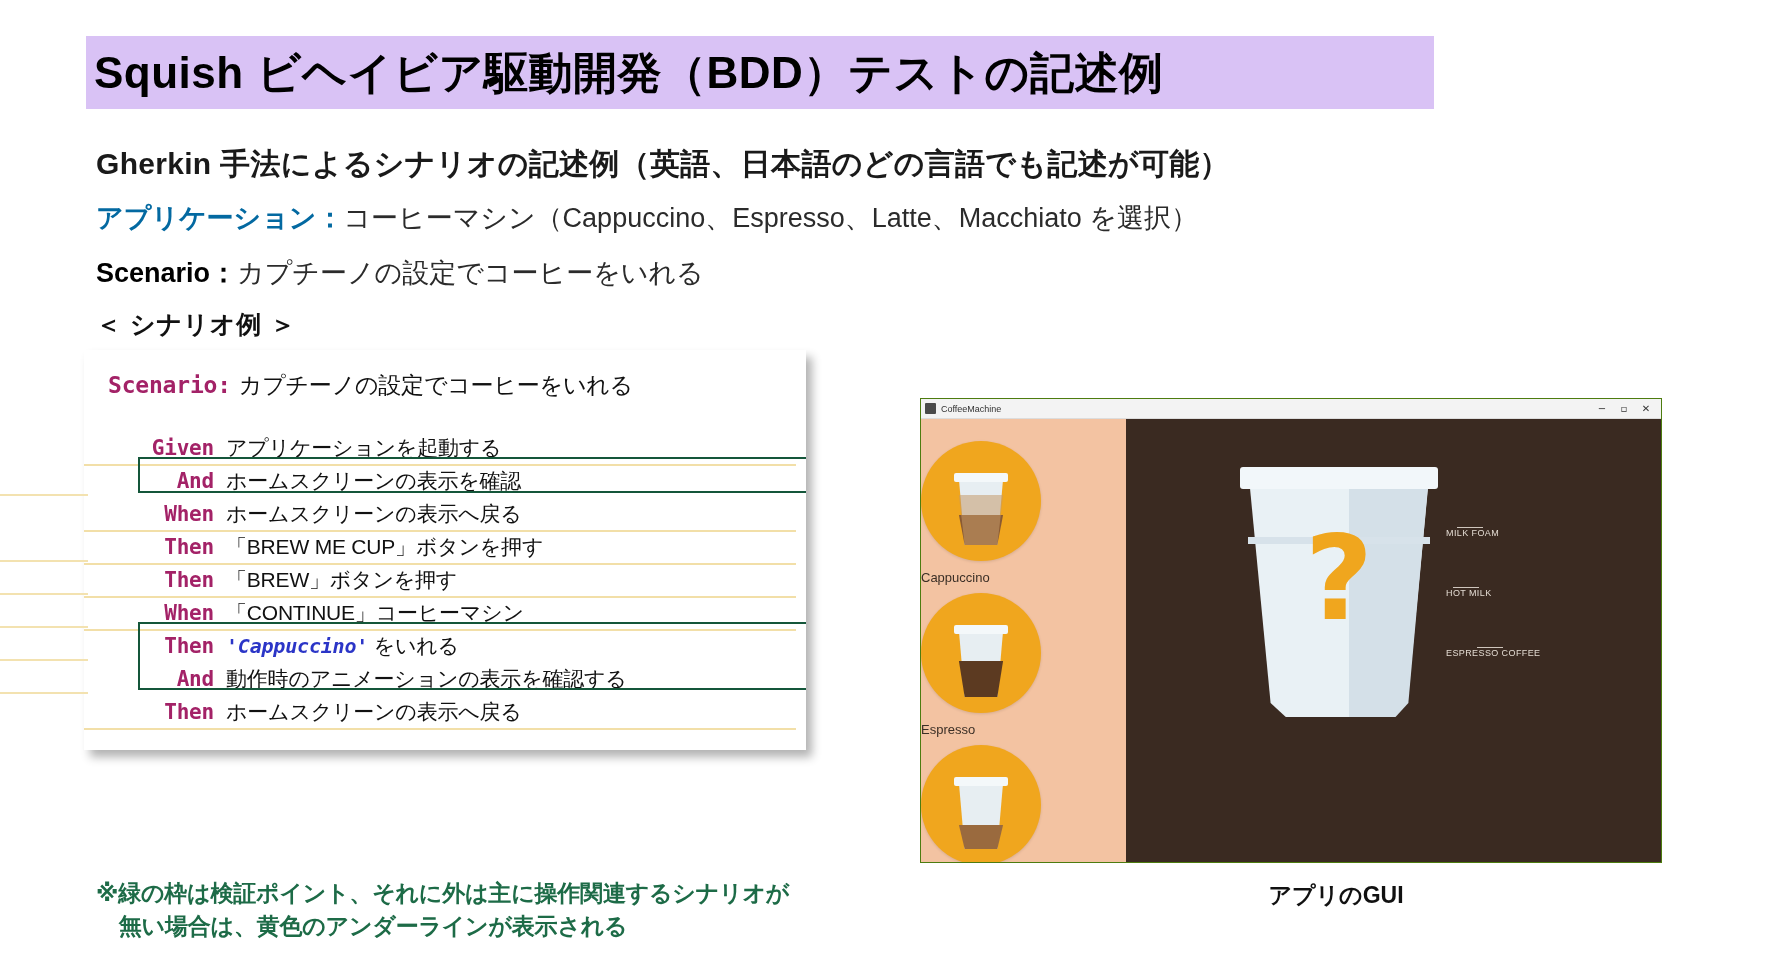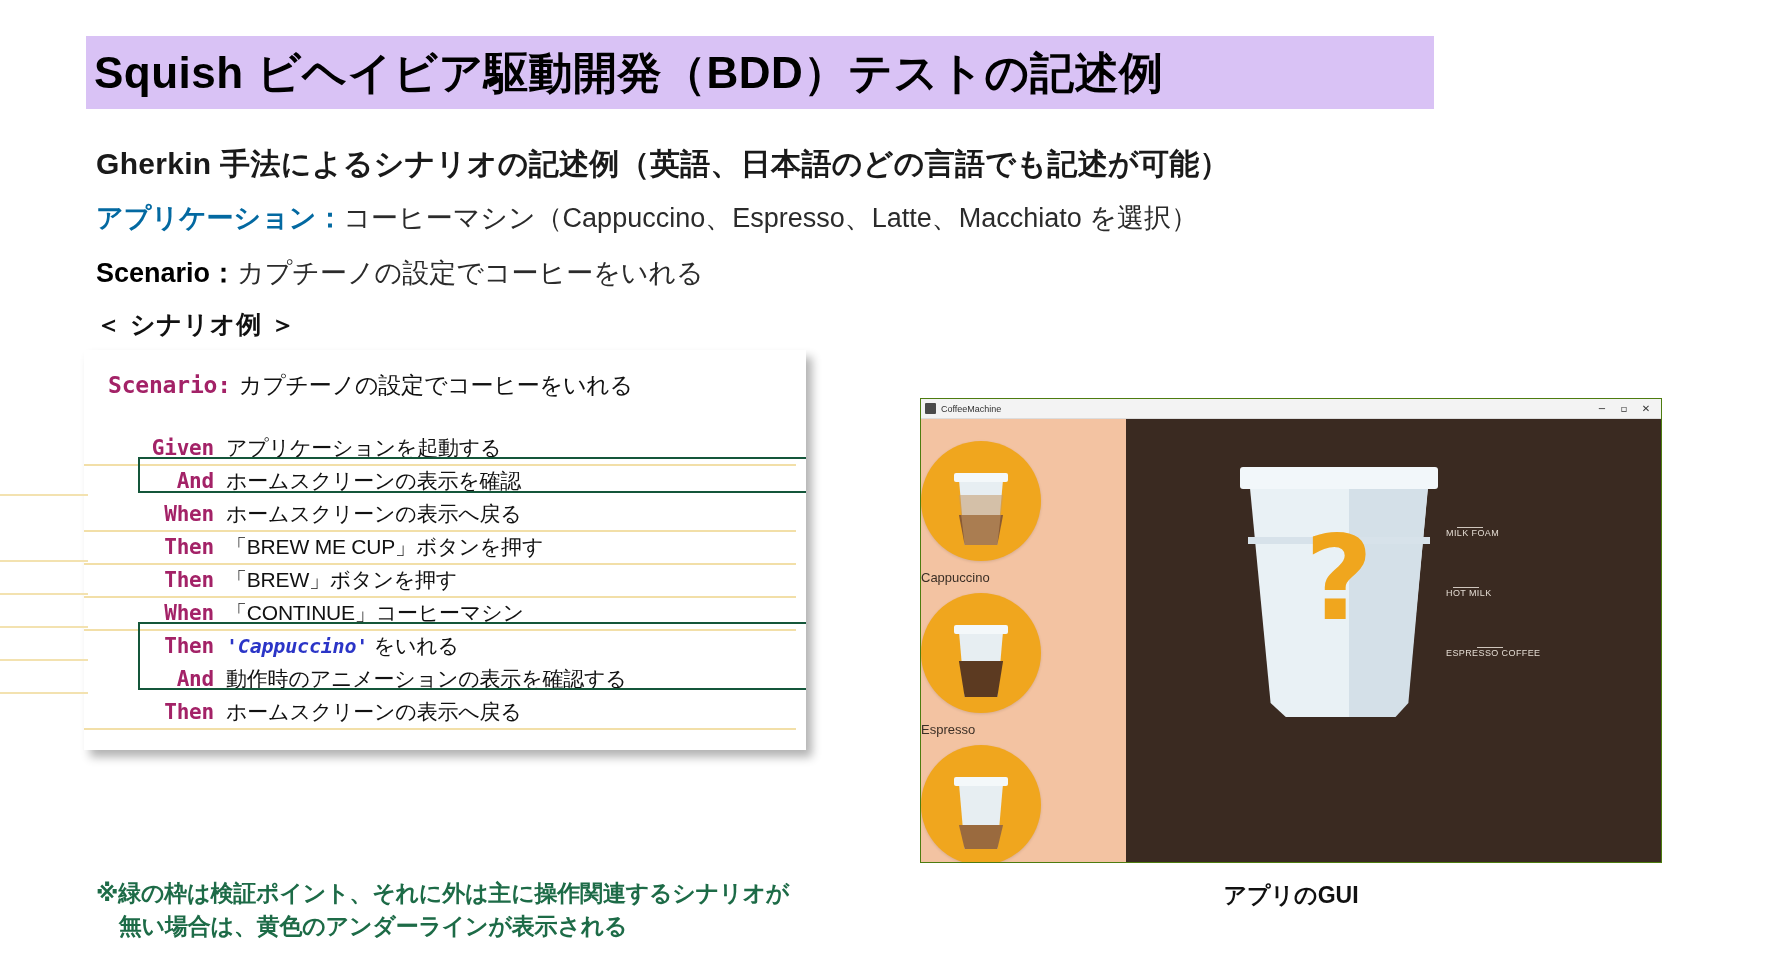--- a/index.html
+++ b/index.html
@@ -320,21 +320,21 @@
     letter-spacing: 0.4px;
     white-space: nowrap;
     font-family: "Liberation Sans", sans-serif;
   }
   #callout-foam { left: 320px; top: 108px; }
   #callout-milk { left: 320px; top: 168px; }
   #callout-espresso { left: 320px; top: 228px; }
 
   #gui-caption {
     position: absolute;
-    left: 920px; top: 880px;
+    left: 965px; top: 880px;
     width: 742px;
     text-align: center;
     font-size: 23px;
     font-weight: 700;
     color: #111;
   }
 </style>
 </head>
 <body>
 

